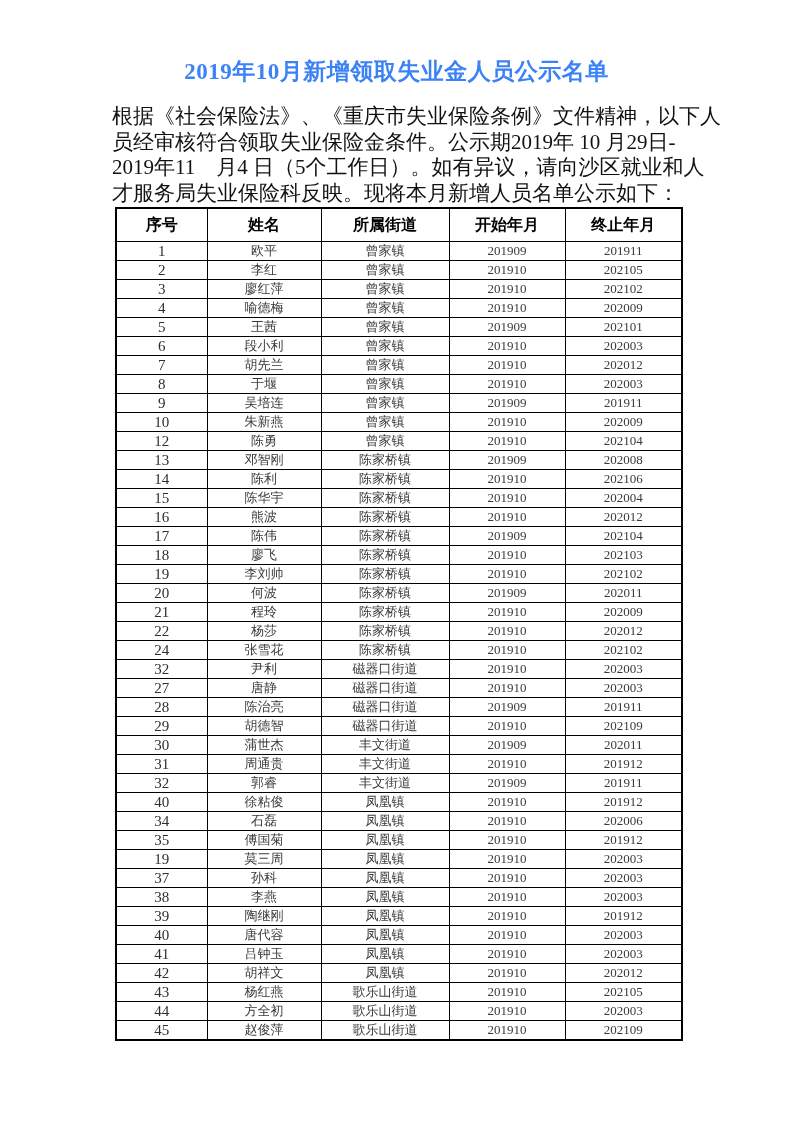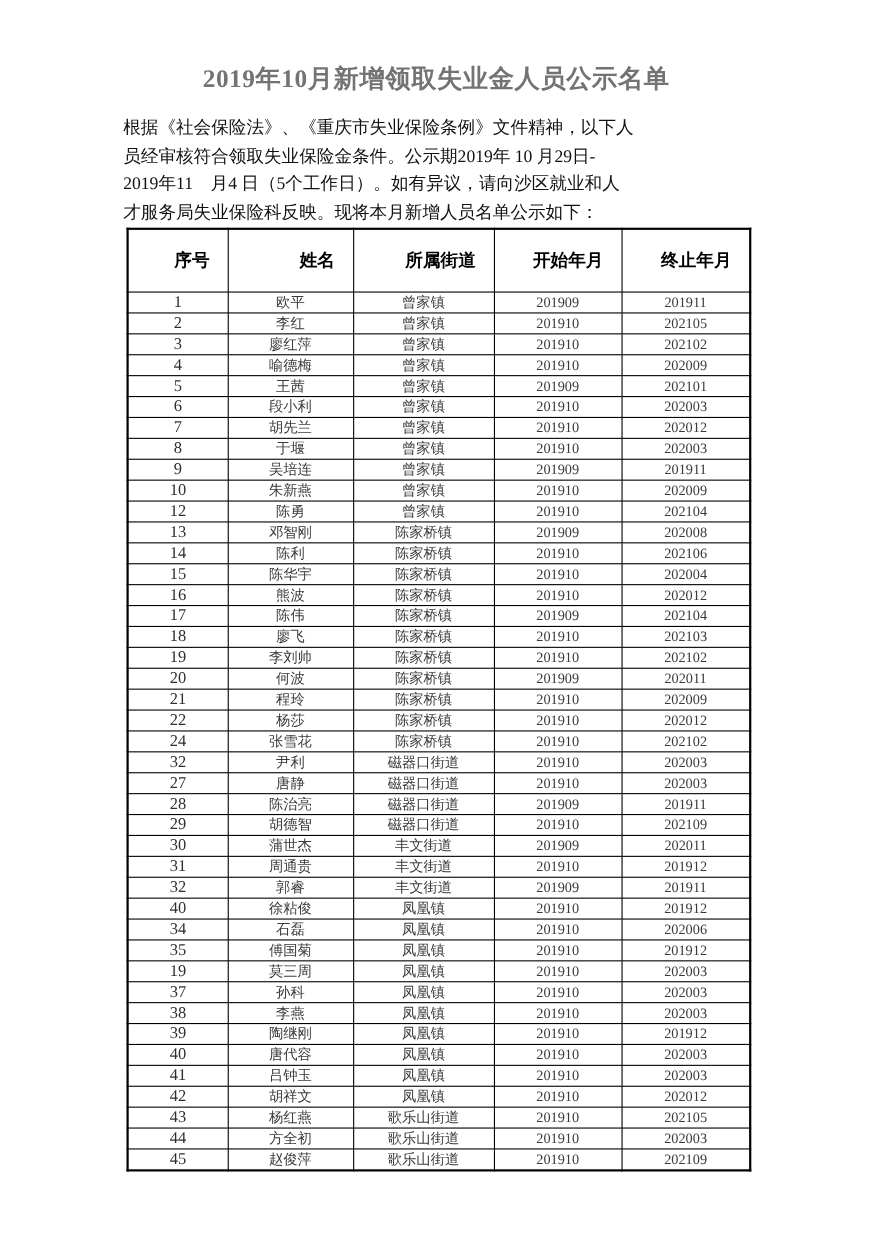--- a/index.html
+++ b/index.html
@@ -20,28 +20,28 @@
   .doc-title {
     position: absolute;
     left: 0;
     right: 0;
     top: 56px;
     margin: 0;
     text-align: center;
     font-size: 23px;
     font-weight: bold;
     letter-spacing: 0.5px;
-    color: #737373;
+    color: #3b82f6;
   }
   .intro {
     position: absolute;
     left: 112px;
     top: 104px;
     width: 574px;
-    font-size: 16px;
+    font-size: 21px;
     line-height: 25.5px;
     color: #111111;
   }
   .intro .intro-line {
     white-space: pre;
   }
   .notice-table {
     position: absolute;
     left: 115px;
     top: 207px;
@@ -53,23 +53,23 @@
   .notice-table col.c0 { width: 91px; }
   .notice-table col.c1 { width: 114px; }
   .notice-table col.c2 { width: 128px; }
   .notice-table col.c3 { width: 116px; }
   .notice-table col.c4 { width: 117px; }
   .notice-table th {
     border: 1px solid #000000;
     height: 24px;
     font-size: 16px;
     font-weight: bold;
-    text-align: right;
+    text-align: center;
     vertical-align: middle;
-    padding: 16px;
+    padding: 4px;
     color: #000000;
   }
   .notice-table td {
     border: 1px solid #000000;
     height: 17.8px;
     font-size: 13px;
     text-align: center;
     vertical-align: middle;
     padding: 0;
     color: #3a3a3a;

